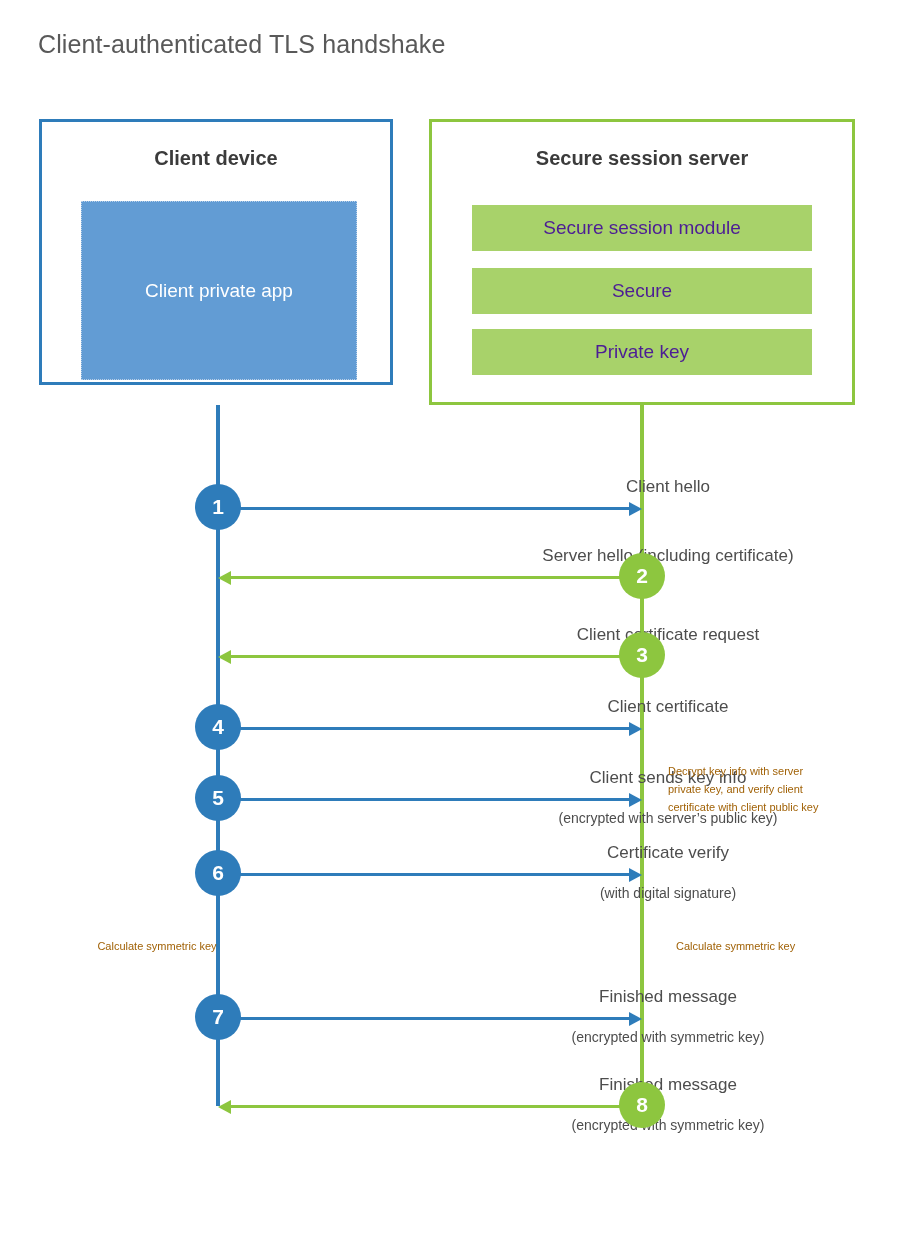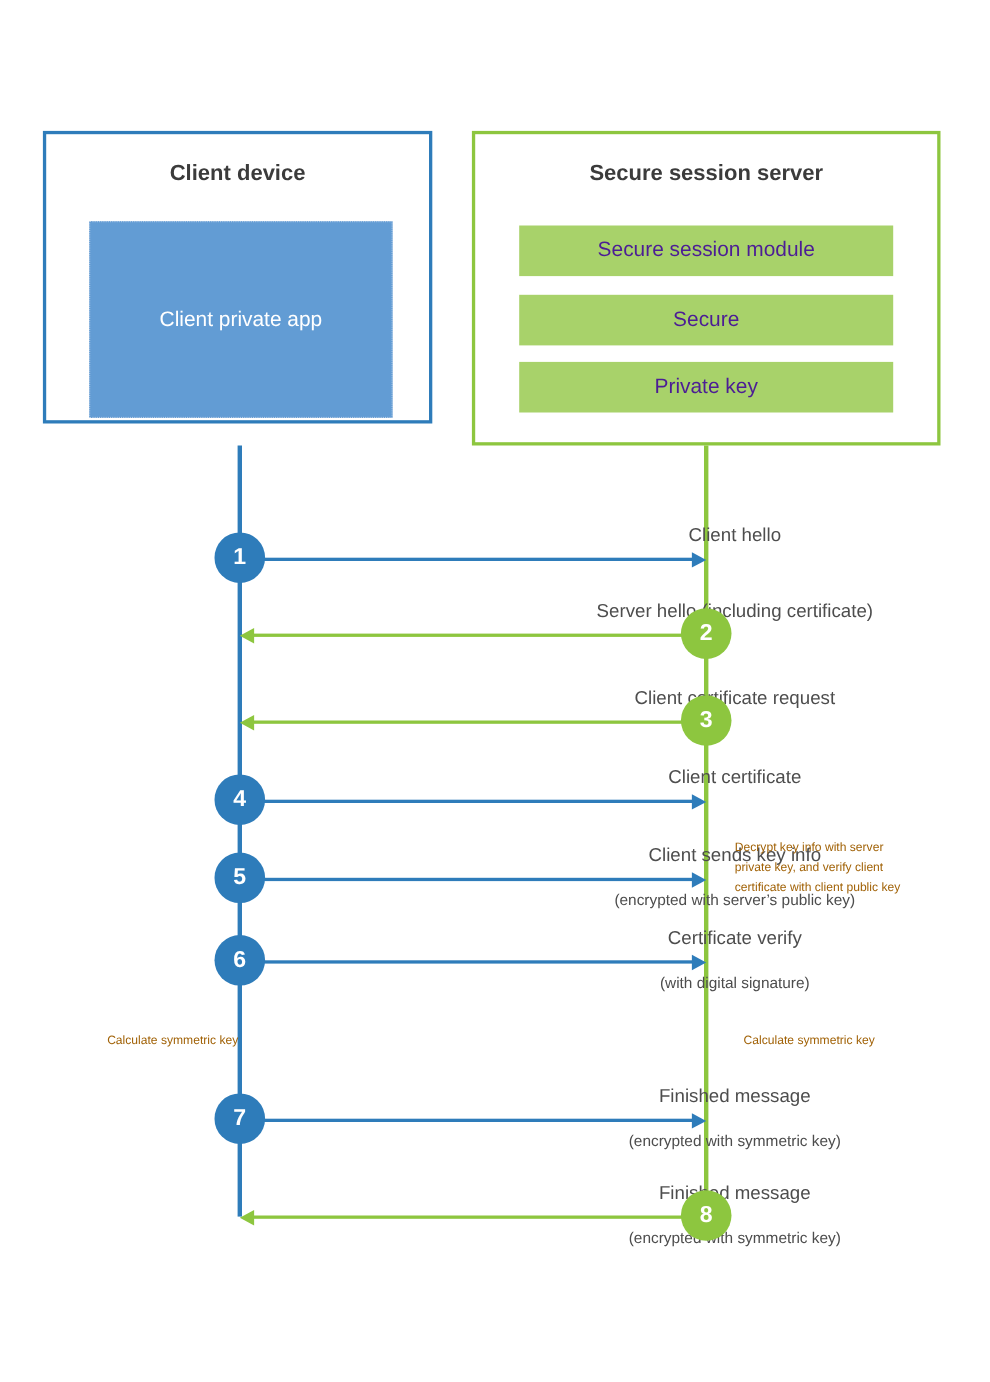--- a/index.html
+++ b/index.html
@@ -102,20 +102,21 @@
   }
   #note-decrypt { left: 668px; top: 762px; width: 170px; }
   #note-calc-client { left: 92px; top: 937px; width: 130px; text-align: center; }
   #note-calc-server { left: 676px; top: 937px; width: 140px; }
 </style>
 </head>
 <body>
 
 <div id="canvas">
 
+  <div class="title">Client-authenticated TLS handshake</div>
 
   <div class="party-box" id="client-box">
     <div class="party-title">Client device</div>
     <div id="client-app">
       <span class="app-label">Client private app</span>
     </div>
   </div>
 
   <div class="party-box" id="server-box">
     <div class="party-title">Secure session server</div>

